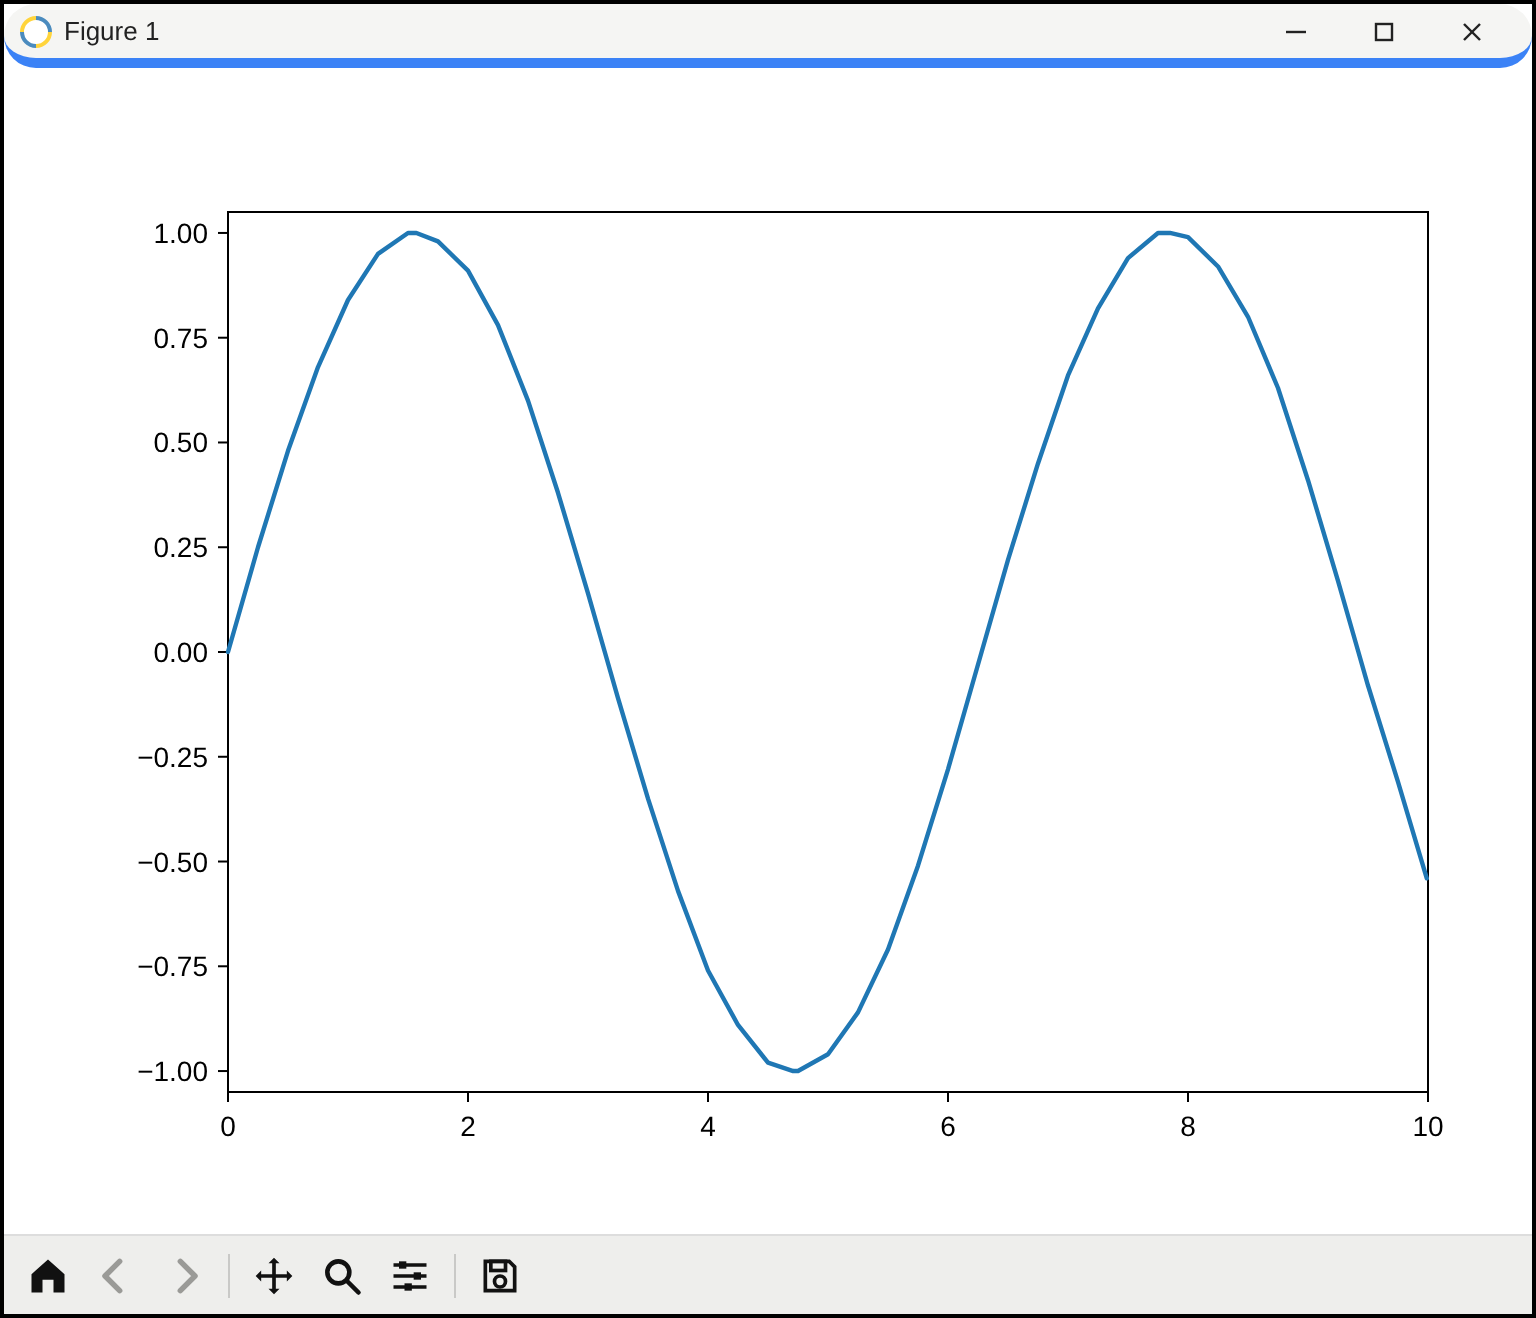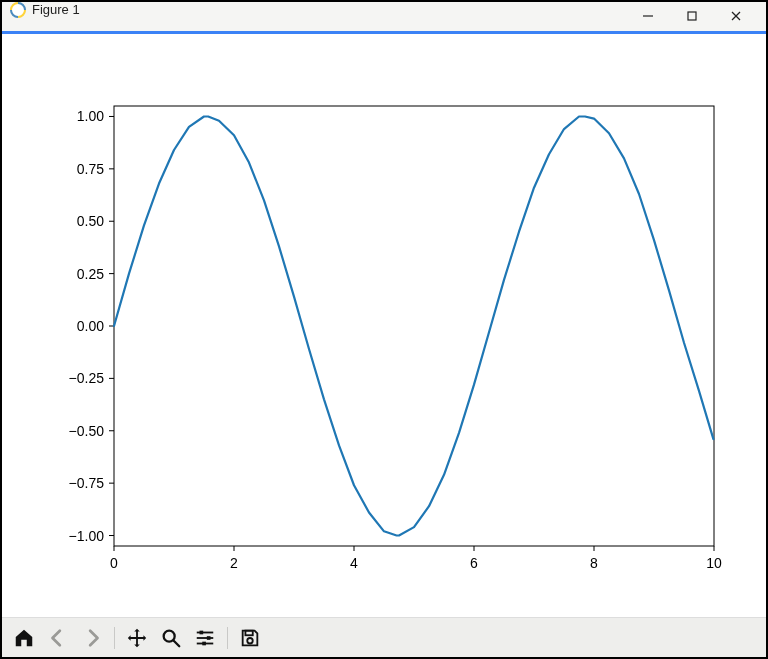--- a/index.html
+++ b/index.html
@@ -10,24 +10,26 @@
       border: 2px solid #000;
       display: flex;
       flex-direction: column;
       background: #fff;
       overflow: hidden;
     }
     .titlebar {
       height: 32px;
       background: #f5f5f3;
       display: flex;
+      align-items: center;
       padding: 0 8px;
       font-size: 13px;
       color: #222;
-      border-bottom: 3px solid #3b82f6;
+      border-bottom: 5px solid #3b82f6;
+      border-radius: 16px;
     }
     .titlebar .app-icon {
       width: 16px; height: 16px;
       margin-right: 6px;
     }
     .titlebar .title { flex: 0 0 auto; }
     .titlebar .spacer { flex: 1; }
     .winbtn {
       width: 44px; height: 28px;
       display: flex; align-items: center; justify-content: center;

